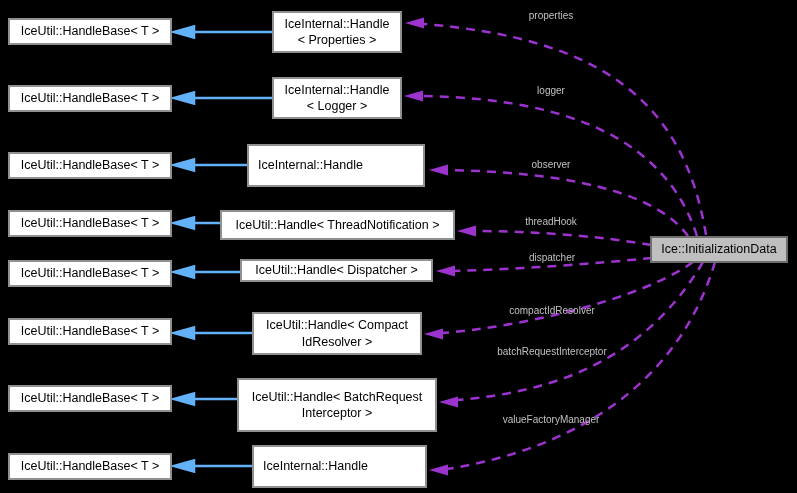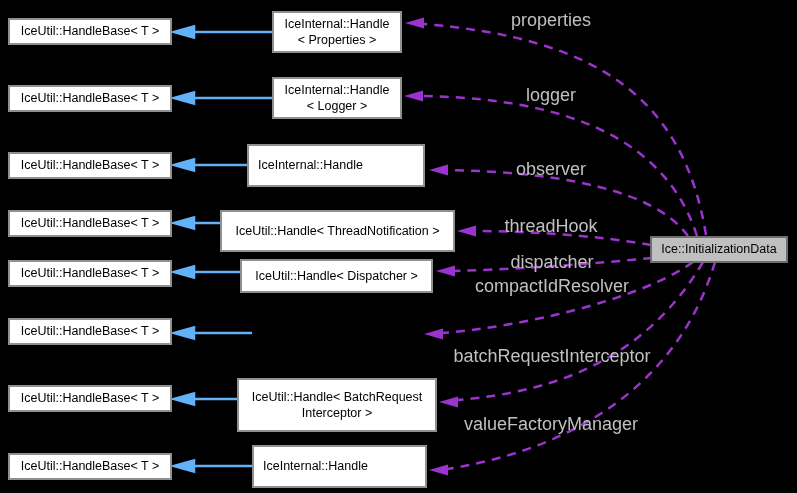--- a/index.html
+++ b/index.html
@@ -10,21 +10,21 @@
   #edges { position:absolute; left:0; top:0; }
   .node {
     position:absolute; box-sizing:border-box;
     background:#ffffff; border:2px solid #909090; color:#000;
     font-size:12.5px; line-height:1.3; white-space:nowrap;
     display:flex; flex-direction:column; justify-content:center; align-items:center;
   }
   .node.left-align { align-items:flex-start; padding-left:9px; }
   .node.hl { background:#bfbfbf; border:2px solid #6e6e6e;text-align:right; }
   .edge-label {
-    position:absolute; color:#c0c0c0; font-size:18px; white-space:nowrap;
+    position:absolute; color:#c0c0c0; font-size:10px; white-space:nowrap;
     transform:translateX(-50%);
   }
 </style>
 </head>
 <body>
 
 <div id="canvas">
 
   <svg id="edges" width="797" height="493">
 
@@ -98,40 +98,44 @@
     <span>IceInternal::Handle</span>
     <span>&lt; Properties &gt;</span>
   </div>
   <div class="node" style="left:272px;top:77px;width:130px;height:42px">
     <span>IceInternal::Handle</span>
     <span>&lt; Logger &gt;</span>
   </div>
   <div class="node left-align" style="left:247px;top:144px;width:178px;height:43px">
     <span>IceInternal::Handle</span>
   </div>
-  <div class="node" style="left:220px;top:210px;width:235px;height:42px">
+  <div class="node" style="left:220px;top:210px;width:235px;height:30px">
     <span>IceUtil::Handle&lt; ThreadNotification &gt;</span>
   </div>
-  <div class="node" style="left:240px;top:259px;width:193px;height:34px">
+  <div class="node" style="left:240px;top:259px;width:193px;height:23px">
     <span>IceUtil::Handle&lt; Dispatcher &gt;</span>
+  </div>
+  <div class="node" style="left:252px;top:312px;width:170px;height:43px">
+    <span>IceUtil::Handle&lt; Compact</span>
+    <span>IdResolver &gt;</span>
   </div>
   <div class="node" style="left:237px;top:378px;width:200px;height:54px">
     <span>IceUtil::Handle&lt; BatchRequest</span>
     <span>Interceptor &gt;</span>
   </div>
   <div class="node left-align" style="left:252px;top:445px;width:175px;height:43px">
     <span>IceInternal::Handle</span>
   </div>
 
   <div class="node hl" style="left:650px;top:236px;width:138px;height:27px">
     <span>Ice::InitializationData</span>
   </div>
 
   <div class="edge-label" style="left:551px;top:10px">properties</div>
   <div class="edge-label" style="left:551px;top:85px">logger</div>
   <div class="edge-label" style="left:551px;top:159px">observer</div>
   <div class="edge-label" style="left:551px;top:216px">threadHook</div>
   <div class="edge-label" style="left:552px;top:252px">dispatcher</div>
-  <div class="edge-label" style="left:552px;top:276px">compactIdResolver</div>
+  <div class="edge-label" style="left:552px;top:305px">compactIdResolver</div>
   <div class="edge-label" style="left:552px;top:346px">batchRequestInterceptor</div>
   <div class="edge-label" style="left:551px;top:414px">valueFactoryManager</div>
 
 </div>
 
 </body></html>

